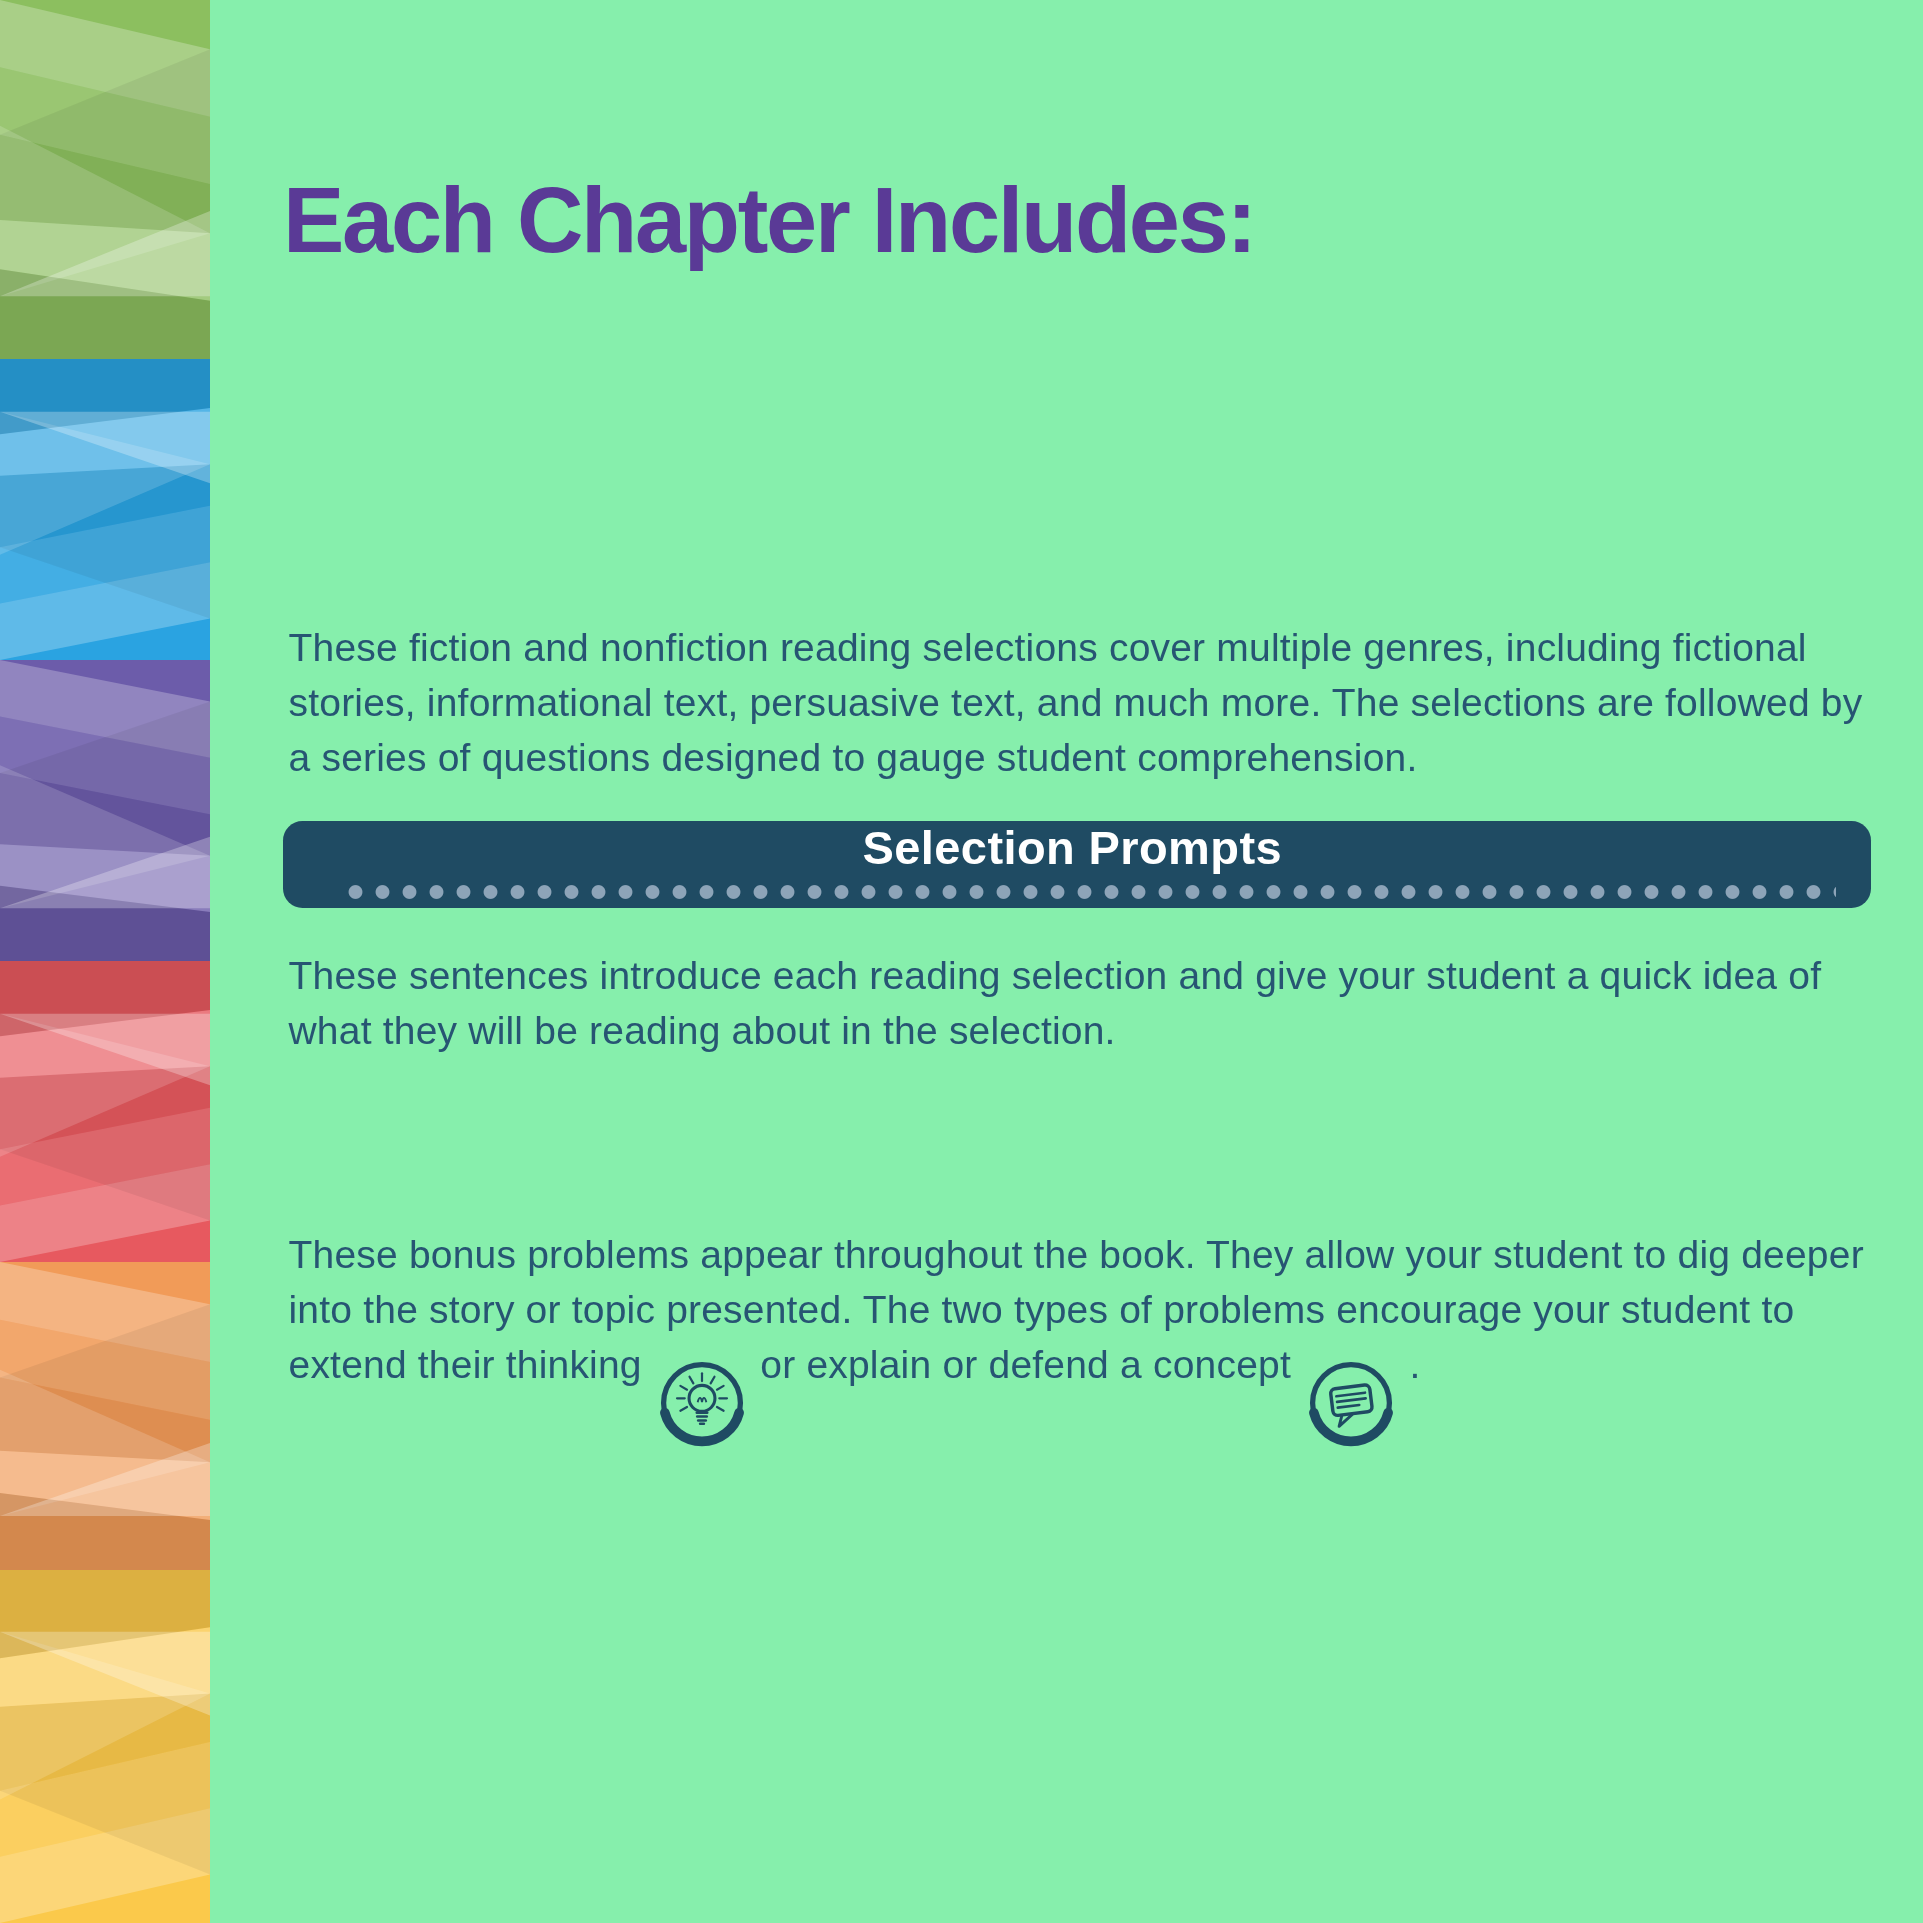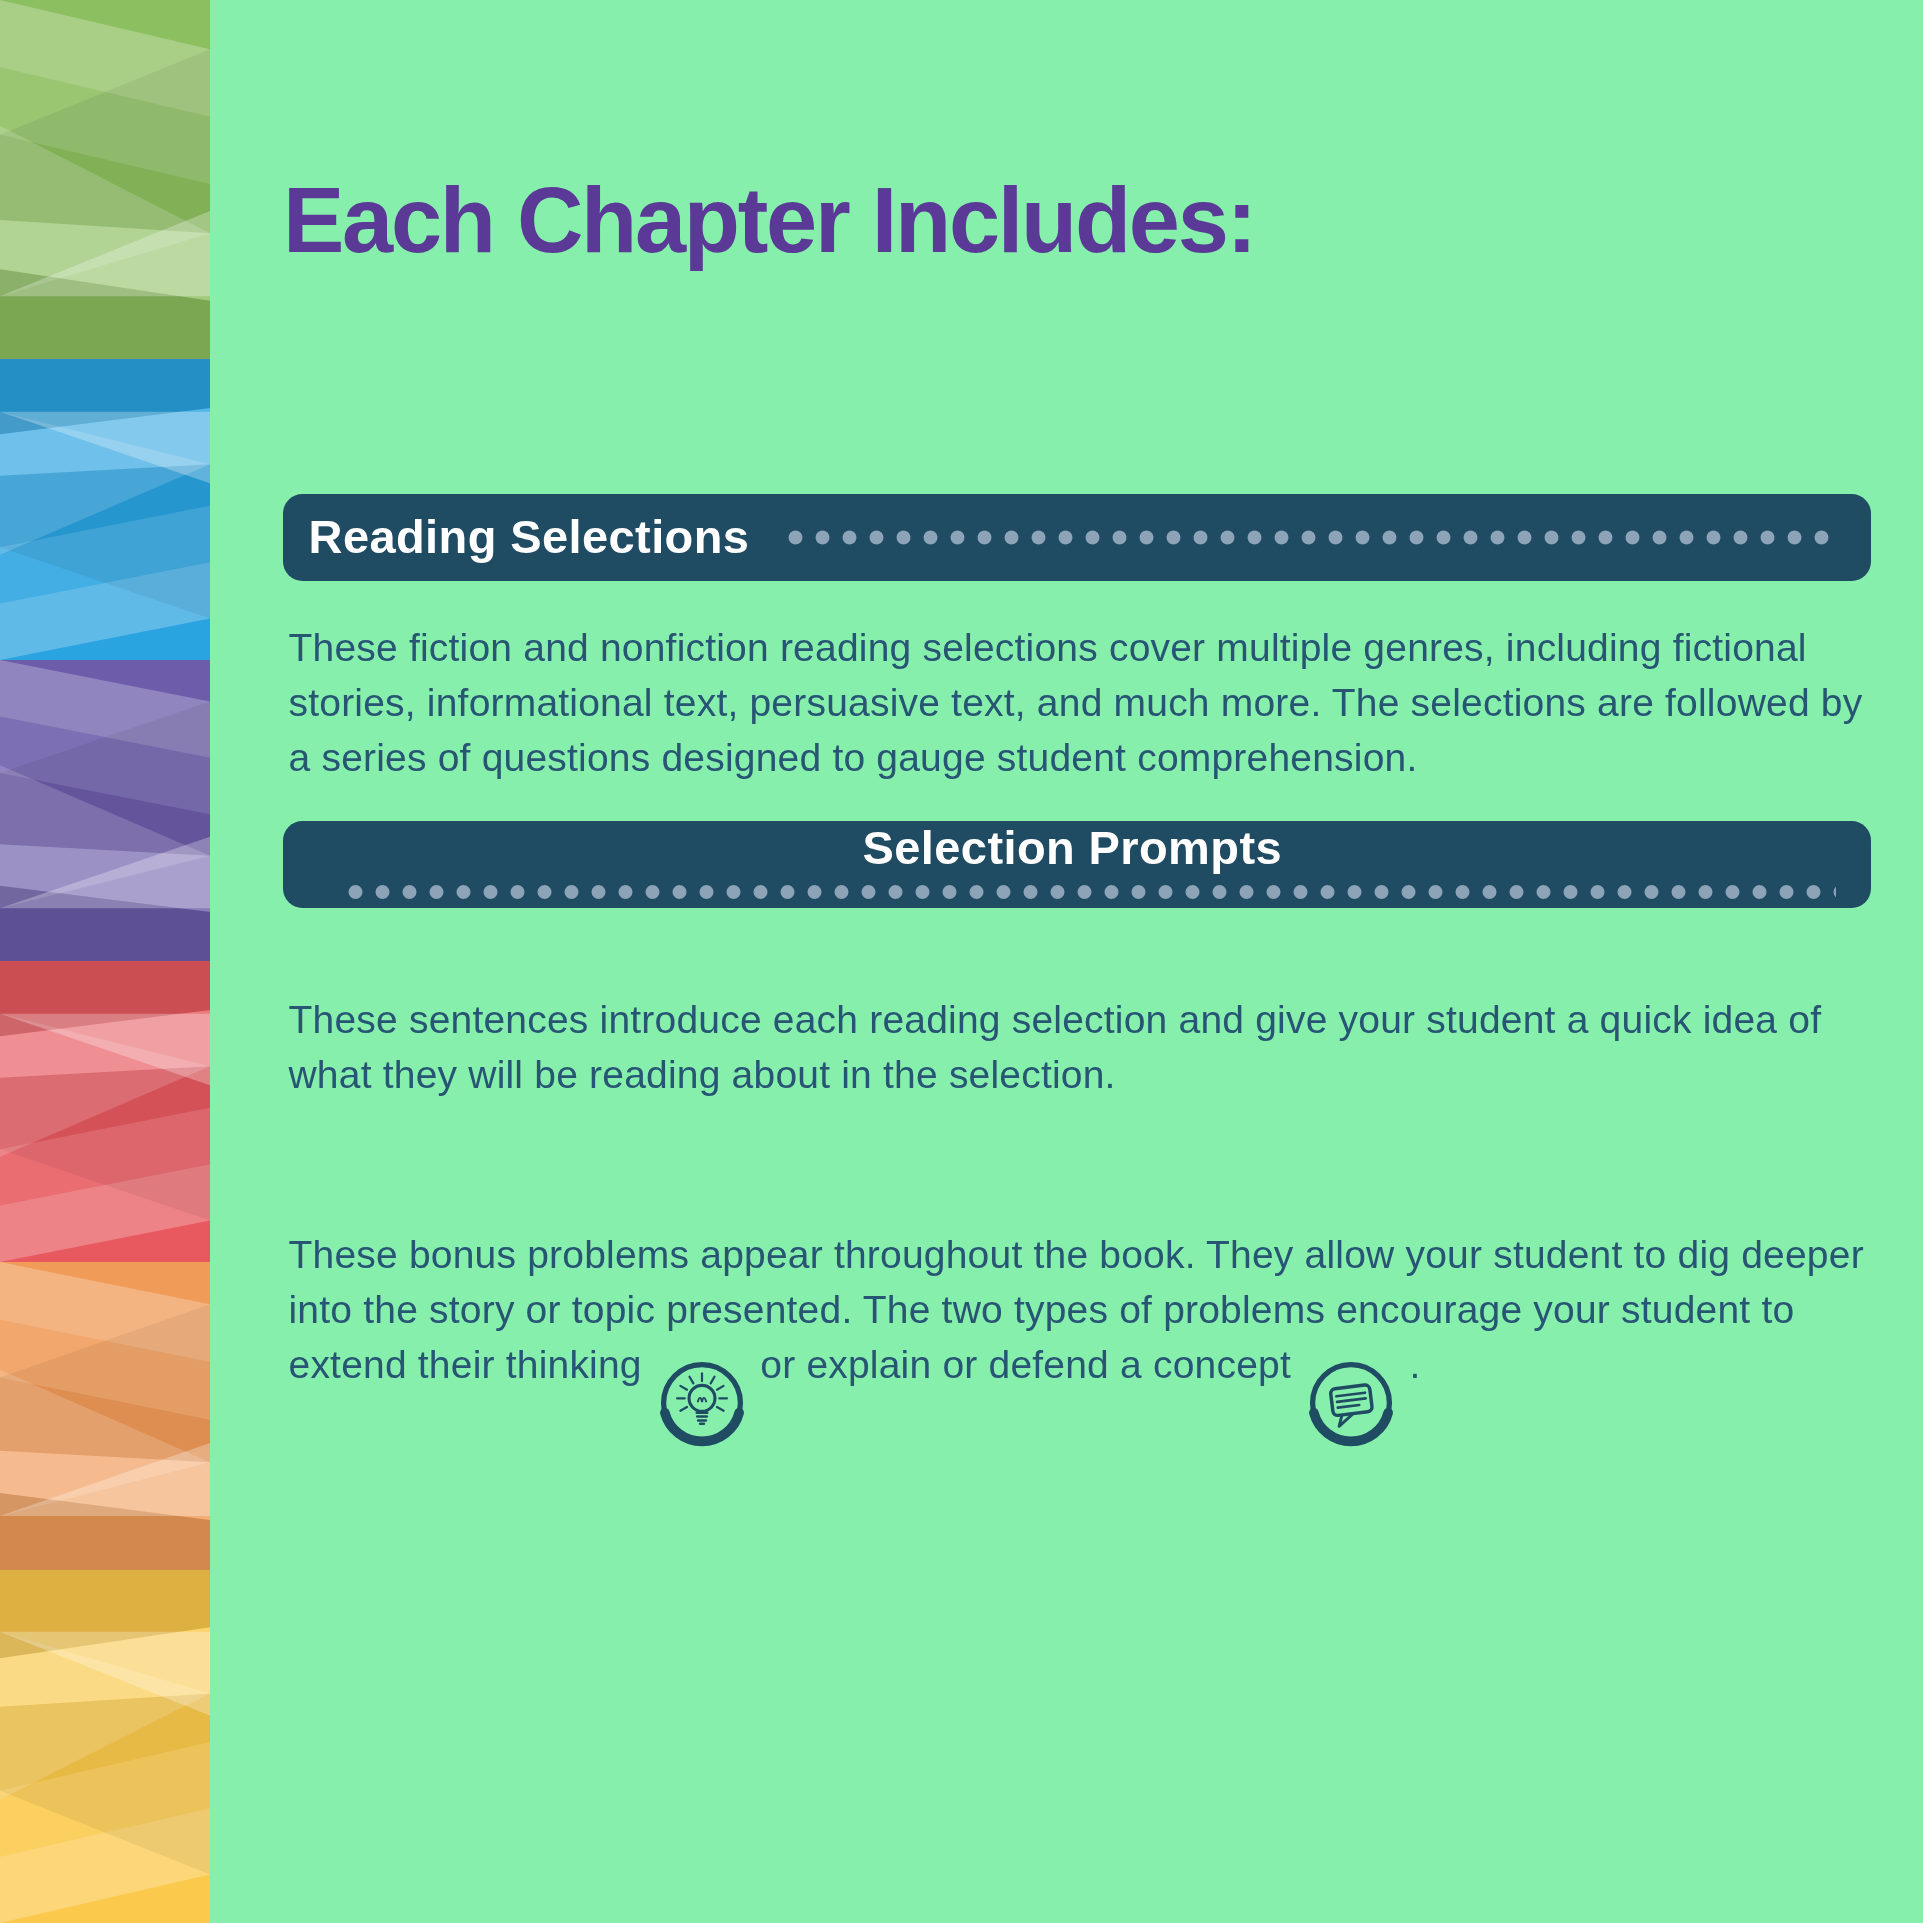--- a/index.html
+++ b/index.html
@@ -30,21 +30,21 @@
   .body-text{position:absolute;left:1.5px;width:100%;margin:4px;
              font-size:39px;line-height:55px;letter-spacing:0.2px;
              color:var(--body);}
 
   .icon-badge{display:inline-block;width:96px;height:96px;
               margin:-21px 10.5px -41px 12px;vertical-align:-35px;}
   .icon-badge svg{display:block;width:100%;height:100%;overflow:visible;}
   .icon-stroke{stroke:var(--icon);fill:none;}
 
   .bar-1{top:494px;} .para-1{top:616px;}
-  .bar-2{top:821px;flex-direction:column;} .para-2{top:988px;}
+  .bar-2{top:821px;flex-direction:column;} .para-2{top:944px;}
   .bar-3{top:1084px;} .para-3{top:1223px;}
 </style>
 </head>
 <body>
 
 <div class="page">
 
   <aside class="sidebar" id="sidebar">
       <div class="band" style="height: 359px;">
         <svg viewBox="0 0 280 400" preserveAspectRatio="none">
@@ -135,24 +135,20 @@
             <polygon points="0,330 280,235 280,330" fill="rgba(255,255,255,0.28)"></polygon>
           </g>
         </svg>
       </div>
     </aside>
 
   <main class="content">
 
     <h1 class="title">Each Chapter Includes:</h1>
 
-    <div class="bar bar-1">
-      <span class="bar-label">Reading Selections</span>
-      <span class="dots"></span>
-    </div>
     <p class="body-text para-1">These fiction and nonfiction reading selections cover multiple genres, including fictional stories, informational text, persuasive text, and much more. The selections are followed by a series of questions designed to gauge student comprehension.</p>
 
     <div class="bar bar-2">
       <span class="bar-label">Selection Prompts</span>
       <span class="dots"></span>
     </div>
     <p class="body-text para-2">These sentences introduce each reading selection and give your student a quick idea of what they will be reading about in the selection.</p>
 
     <p class="body-text para-3">
       <span>These bonus problems appear throughout the book. They allow your student to dig deeper into the story or topic presented. The two types of problems encourage your student to</span><br>

